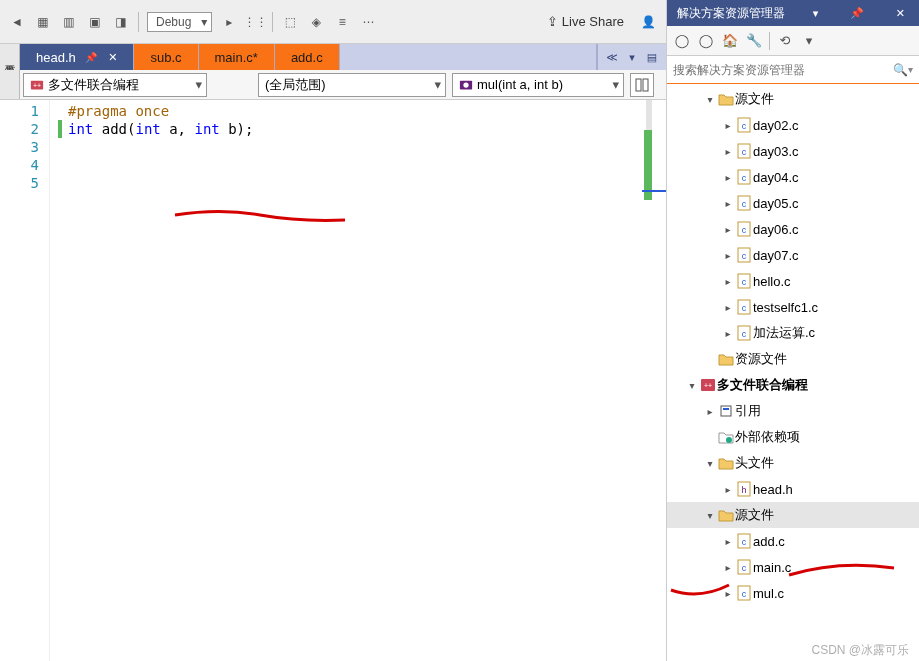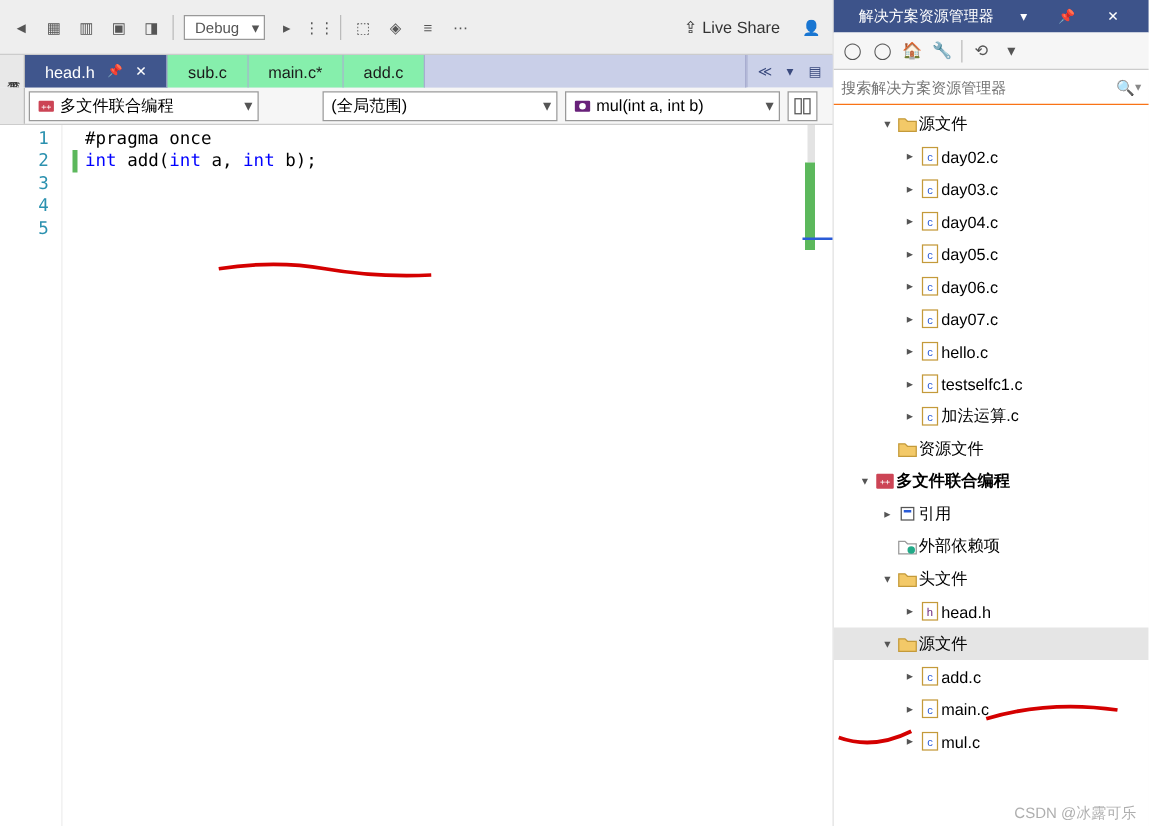--- a/index.html
+++ b/index.html
@@ -13,21 +13,21 @@
 .toolbar-top .icon { width: 18px; height: 18px; display: inline-flex; align-items: center; justify-content: center; }
 .combo-debug { border: 1px solid #999; background: #fff; padding: 2px 20px 2px 8px; font-size: 12px; position: relative; }
 .combo-debug::after { content: "▾"; position: absolute; right: 4px; color: #555; }
 .live-share { font-size: 13px; color: #333; display: flex; align-items: center; gap: 4px; margin-left: auto; text-decoration: line-through; text-decoration-color: transparent;}
 .live-share::before { content: ""; }
 
 
 .tabs-row { height: 26px; display: flex; align-items: stretch; background: #c9cfe8; }
 .vtab { width: 20px; background: #e8e8e8; border-right: 1px solid #bbb; display: flex; align-items: center; justify-content: center; }
 .vtab-text { writing-mode: vertical-rl; font-size: 11px; color: #333; padding: 4px 0; }
-.tab { padding: 0 16px; display: flex; align-items: center; font-size: 13px; border-right: 1px solid #a8add0; background: #86efac; color: #1a1a1a; cursor: pointer; position: relative; }
+.tab { padding: 0 16px; display: flex; align-items: center; font-size: 13px; border-right: 1px solid #a8add0; background: #f97316; color: #1a1a1a; cursor: pointer; position: relative; }
 .tab.active { background: #40568d; color: #fff; }
 .tab .pin { margin-left: 10px; font-size: 10px; }
 .tab .close { margin-left: 10px; font-size: 11px; }
 .tabs-end { display: flex; align-items: center; gap: 4px; padding: 0 6px; background: #cbd1e9; border-left: 1px solid #a8add0; margin-left: auto; }
 .tabs-end .ic { width: 16px; height: 16px; display: flex; align-items: center; justify-content: center; color: #3a4a7e; font-size: 11px; cursor: pointer;}
 
 
 .context-row { height: 30px; display: flex; align-items: center; background: #f6f6f6; border-bottom: 1px solid #ccc; font-size: 13px; }
 .context-row .vtab { width: 20px; background: #e8e8e8; border-right: 1px solid #bbb; height: 100%; }
 .ctx-combo { border: 1px solid #999; background: #fff; padding: 3px 20px 3px 6px; position: relative; margin: 0 3px; display: flex; align-items: center; gap: 4px; height: 24px;}
@@ -39,29 +39,29 @@
 .split-btn { border: 1px solid #999; width: 24px; height: 24px; display: flex; align-items: center; justify-content: center; margin: 0 3px; background: #fff;}
 
 
 .editor { flex: 1; display: flex; background: #fff; position: relative; font-family: Consolas, monospace; font-size: 14px; }
 .gutter { width: 50px; text-align: right; padding: 2px 10px 0 0; color: #2b91af; border-right: 1px solid #eee; line-height: 18px; }
 .gutter .ln { display: block; }
 .code-body { flex: 1; padding: 2px 0 0 8px; line-height: 18px; position: relative; }
 .code-line { white-space: pre; position: relative; padding-left: 10px;}
 .code-line.hl { background: #f3faff; }
 .kw { color: #0000ff; }
-.pp { color: #000000; }
+.pp { color: #a16207; }
 .change-bar { position: absolute; left: 0; top: 0; width: 4px; height: 100%; background: #5cb85c; }
 .right-margin { position: absolute; right: 14px; top: 0; width: 6px; height: 30px; background: #c7c7c7; opacity: .5;}
 .green-strip { position: absolute; right: 14px; top: 30px; width: 8px; height: 70px; background: #5cb85c; }
 .blue-line { position: absolute; right: 0; top: 90px; width: 24px; height: 2px; background: #2a5bd7; }
 .red-annot { position: absolute; left: 120px; top: 100px; }
 
 
-.panel-header { height: 26px; background: #3d538a; color: #fff; display: flex; align-items: center; padding: 0 20px; font-size: 12px; }
+.panel-header { height: 26px; background: #3d538a; color: #fff; display: flex; align-items: center; padding: 0 10px; font-size: 12px; }
 .panel-header .ic { margin-left: auto; font-size: 11px; cursor: pointer; padding: 0 4px;}
 .panel-toolbar { height: 30px; border-bottom: 1px solid #ccc; display: flex; align-items: center; padding: 0 6px; gap: 6px; background: #f6f6f6;}
 .panel-toolbar .ic { width: 18px; height: 18px; display: flex; align-items: center; justify-content: center; color: #555; cursor: pointer; font-size: 13px;}
 .panel-toolbar .sep { width: 1px; height: 18px; background: #bbb; }
 .panel-search { height: 28px; border-bottom: 1px solid #f97316; display: flex; align-items: center; padding: 0 6px; color: #888; background: #fff;}
 .panel-search input { border: none; outline: none; flex: 1; font-size: 12px; color: #333; font-family: inherit;}
 .panel-search .ic { cursor: pointer; }
 
 .tree { flex: 1; overflow: auto; padding: 2px 0; background: #fff;}
 .tree-row { display: flex; align-items: center; height: 26px; padding-right: 4px; cursor: pointer; font-size: 13px;}

